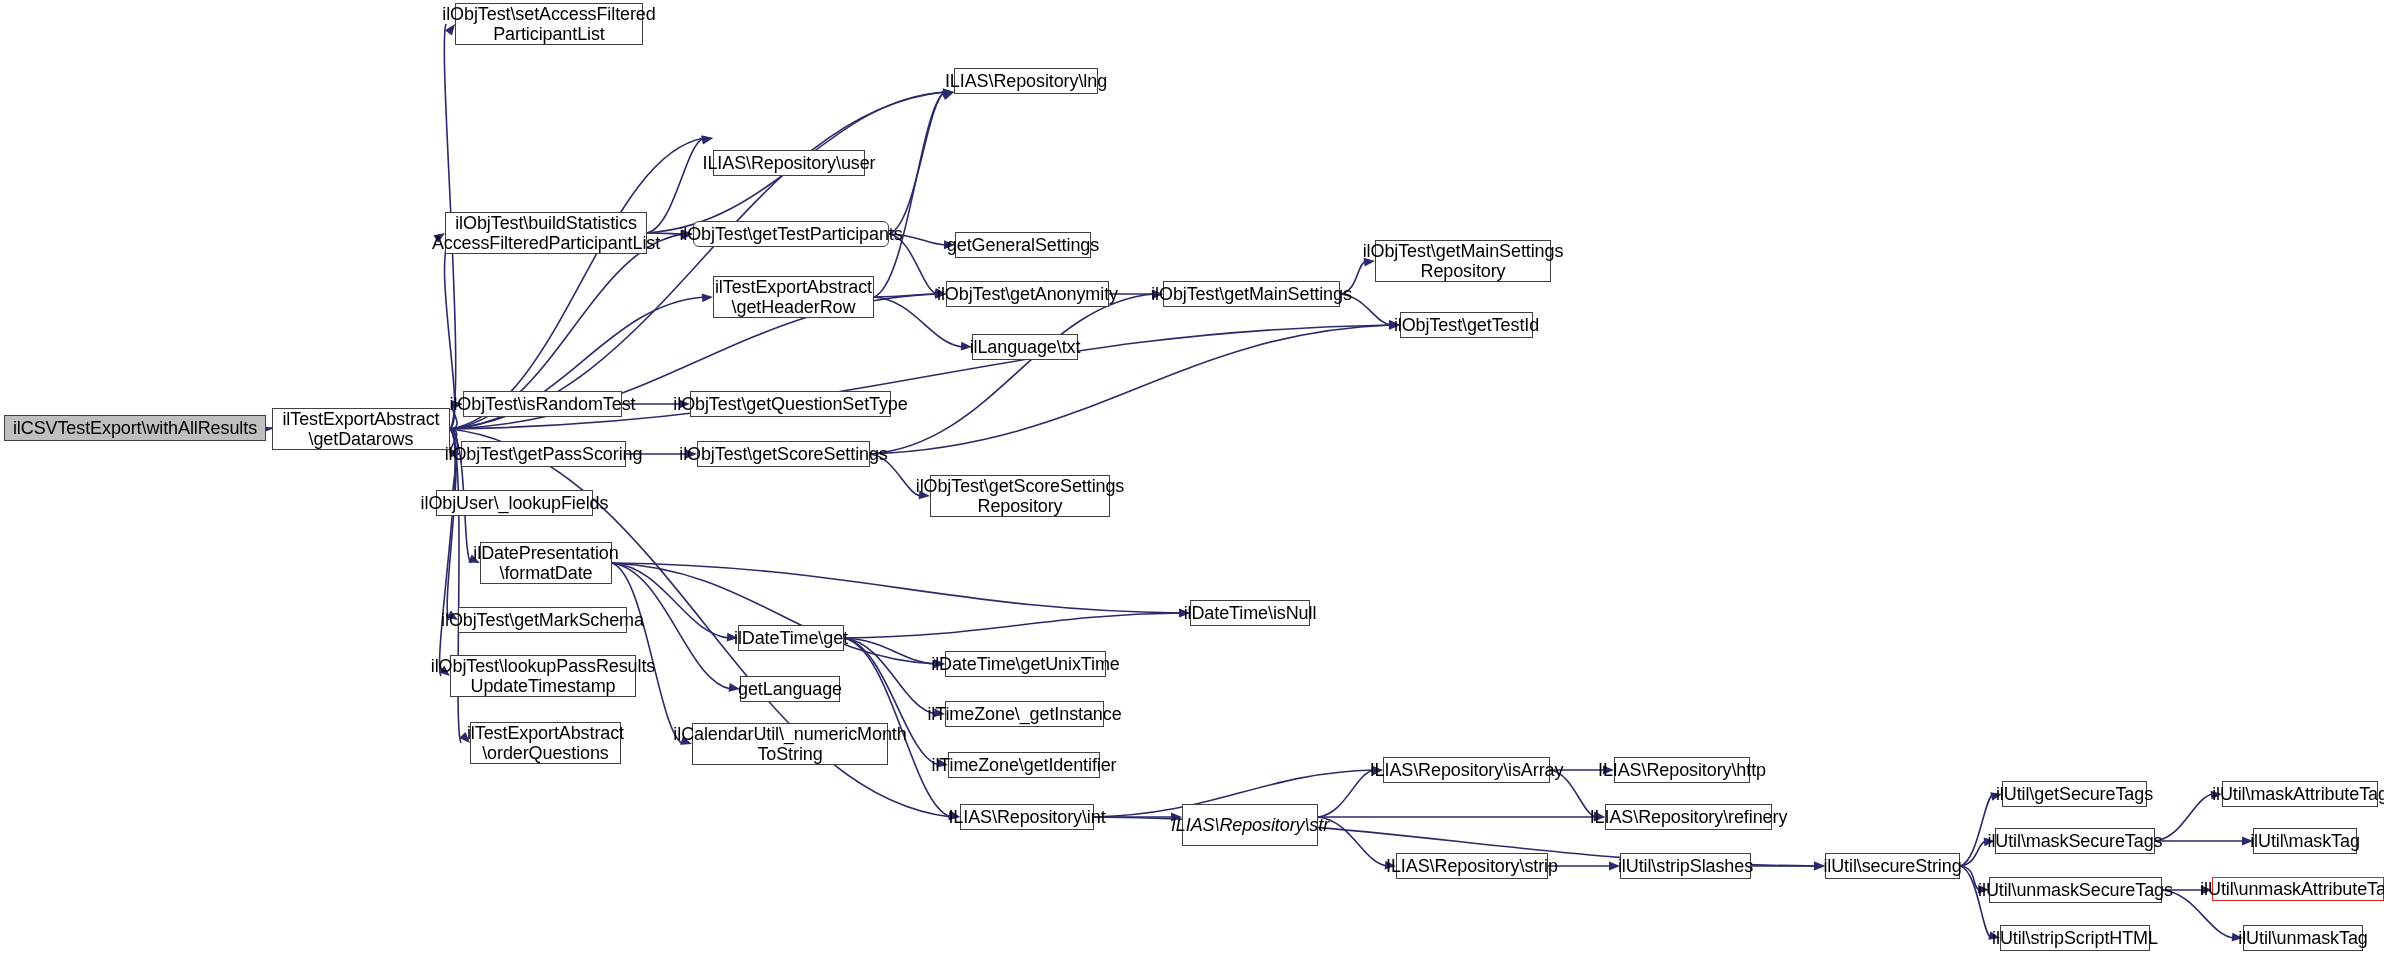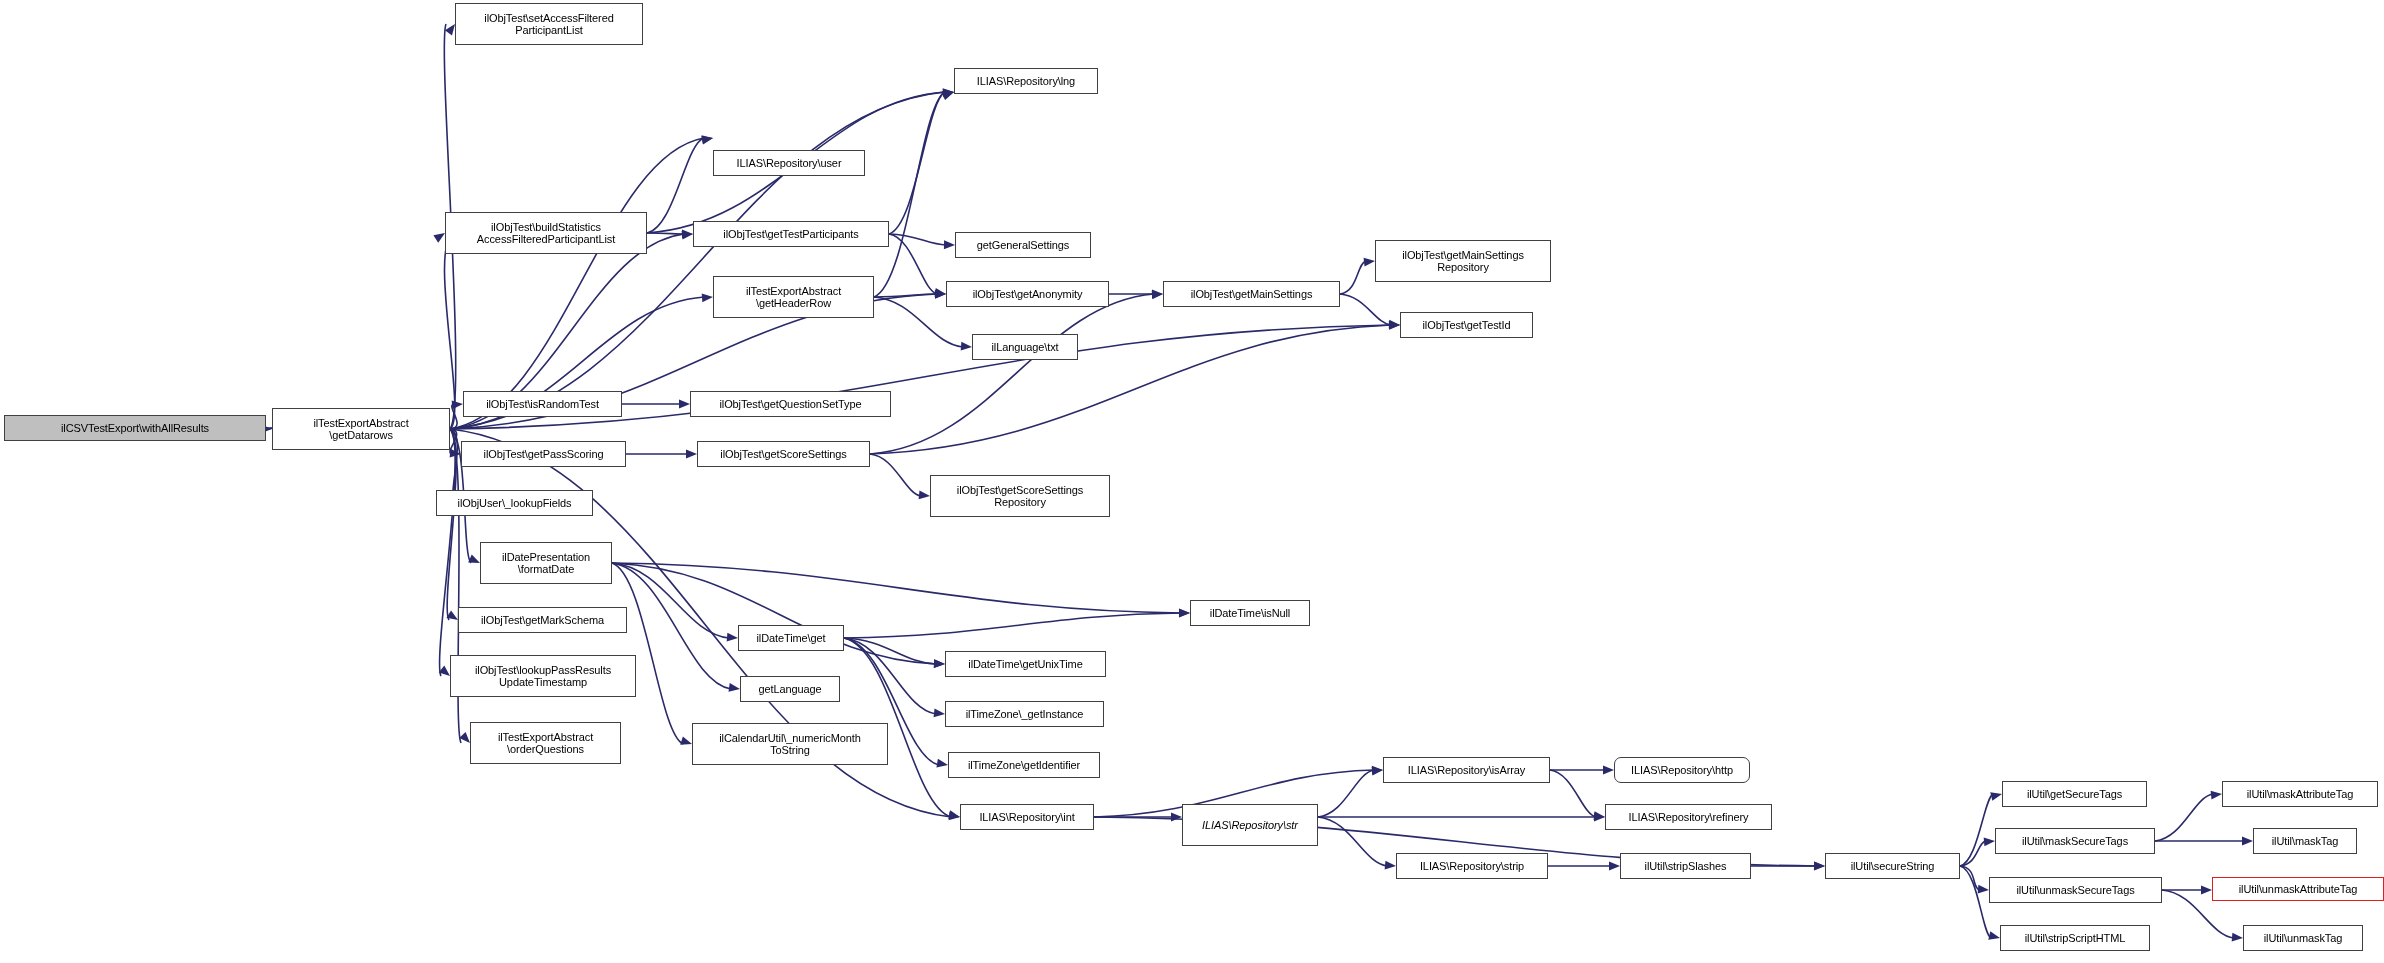--- a/index.html
+++ b/index.html
@@ -31,21 +31,21 @@
   .arrow-head {
     fill: #2a2a6a;
     stroke: none;
   }
   .node {
     position: absolute;
     box-sizing: border-box;
     border: 1.5px solid #404040;
     background: #ffffff;
     color: #000000;
-    font-size: 11px;
+    font-size: 18px;
     line-height: 1.12;
     display: flex;
     align-items: center;
     justify-content: center;
     text-align: center;
     white-space: pre-line;
     letter-spacing: -0.1px;
     padding: 0 4px;
   }
   .node.root {
@@ -190,21 +190,21 @@
   <div id="node-layer">
       <div class="node root" style="left: 4px; top: 415px; width: 262px; height: 26px;">ilCSVTestExport\withAllResults</div>
       <div class="node" style="left: 272px; top: 408px; width: 178px; height: 42px;">ilTestExportAbstract
 \getDatarows</div>
       <div class="node" style="left: 455px; top: 3px; width: 188px; height: 42px;">ilObjTest\setAccessFiltered
 ParticipantList</div>
       <div class="node" style="left: 445px; top: 212px; width: 202px; height: 42px;">ilObjTest\buildStatistics
 AccessFilteredParticipantList</div>
       <div class="node" style="left: 954px; top: 68px; width: 144px; height: 26px;">ILIAS\Repository\lng</div>
       <div class="node" style="left: 713px; top: 125px; width: 152px; height: 26px; margin-top: 25px;">ILIAS\Repository\user</div>
-      <div class="node" style="left: 693px; top: 221px; width: 196px; height: 26px;">ilObjTest\getTestParticipants</div>
+      <div class="node" style="left: 693px; top: 221px; width: 196px; height: 26px; border-radius: 6px;">ilObjTest\getTestParticipants</div>
       <div class="node" style="left: 955px; top: 232px; width: 136px; height: 26px;">getGeneralSettings</div>
       <div class="node" style="left: 713px; top: 276px; width: 161px; height: 42px;">ilTestExportAbstract
 \getHeaderRow</div>
       <div class="node" style="left: 946px; top: 281px; width: 163px; height: 26px;">ilObjTest\getAnonymity</div>
       <div class="node" style="left: 972px; top: 334px; width: 106px; height: 26px;">ilLanguage\txt</div>
       <div class="node" style="left: 1163px; top: 281px; width: 177px; height: 26px;">ilObjTest\getMainSettings</div>
       <div class="node" style="left: 1375px; top: 240px; width: 176px; height: 42px;">ilObjTest\getMainSettings
 Repository</div>
       <div class="node" style="left: 1400px; top: 312px; width: 133px; height: 26px;">ilObjTest\getTestId</div>
       <div class="node" style="left: 463px; top: 391px; width: 159px; height: 26px;">ilObjTest\isRandomTest</div>
@@ -225,21 +225,21 @@
       <div class="node" style="left: 740px; top: 676px; width: 100px; height: 26px;">getLanguage</div>
       <div class="node" style="left: 692px; top: 723px; width: 196px; height: 42px;">ilCalendarUtil\_numericMonth
 ToString</div>
       <div class="node" style="left: 1190px; top: 600px; width: 120px; height: 26px;">ilDateTime\isNull</div>
       <div class="node" style="left: 945px; top: 651px; width: 161px; height: 26px;">ilDateTime\getUnixTime</div>
       <div class="node" style="left: 945px; top: 701px; width: 159px; height: 26px;">ilTimeZone\_getInstance</div>
       <div class="node" style="left: 948px; top: 752px; width: 152px; height: 26px;">ilTimeZone\getIdentifier</div>
       <div class="node" style="left: 960px; top: 804px; width: 134px; height: 26px;">ILIAS\Repository\int</div>
       <div class="node" style="left: 1182px; top: 804px; width: 136px; height: 42px; font-style: italic;">ILIAS\Repository\str</div>
       <div class="node" style="left: 1383px; top: 757px; width: 167px; height: 26px;">ILIAS\Repository\isArray</div>
-      <div class="node" style="left: 1614px; top: 757px; width: 136px; height: 26px; border-radius: 7px;">ILIAS\Repository\http</div>
+      <div class="node" style="left: 1614px; top: 757px; width: 136px; height: 26px;">ILIAS\Repository\http</div>
       <div class="node" style="left: 1605px; top: 804px; width: 167px; height: 26px;">ILIAS\Repository\refinery</div>
       <div class="node" style="left: 1396px; top: 853px; width: 152px; height: 26px;">ILIAS\Repository\strip</div>
       <div class="node" style="left: 1620px; top: 853px; width: 131px; height: 26px;">ilUtil\stripSlashes</div>
       <div class="node" style="left: 1825px; top: 853px; width: 135px; height: 26px;">ilUtil\secureString</div>
       <div class="node" style="left: 2002px; top: 781px; width: 145px; height: 26px;">ilUtil\getSecureTags</div>
       <div class="node" style="left: 1995px; top: 828px; width: 160px; height: 26px;">ilUtil\maskSecureTags</div>
       <div class="node" style="left: 1989px; top: 877px; width: 173px; height: 26px;">ilUtil\unmaskSecureTags</div>
       <div class="node" style="left: 2000px; top: 925px; width: 150px; height: 26px;">ilUtil\stripScriptHTML</div>
       <div class="node" style="left: 2222px; top: 781px; width: 156px; height: 26px;">ilUtil\maskAttributeTag</div>
       <div class="node" style="left: 2253px; top: 828px; width: 104px; height: 26px;">ilUtil\maskTag</div>

